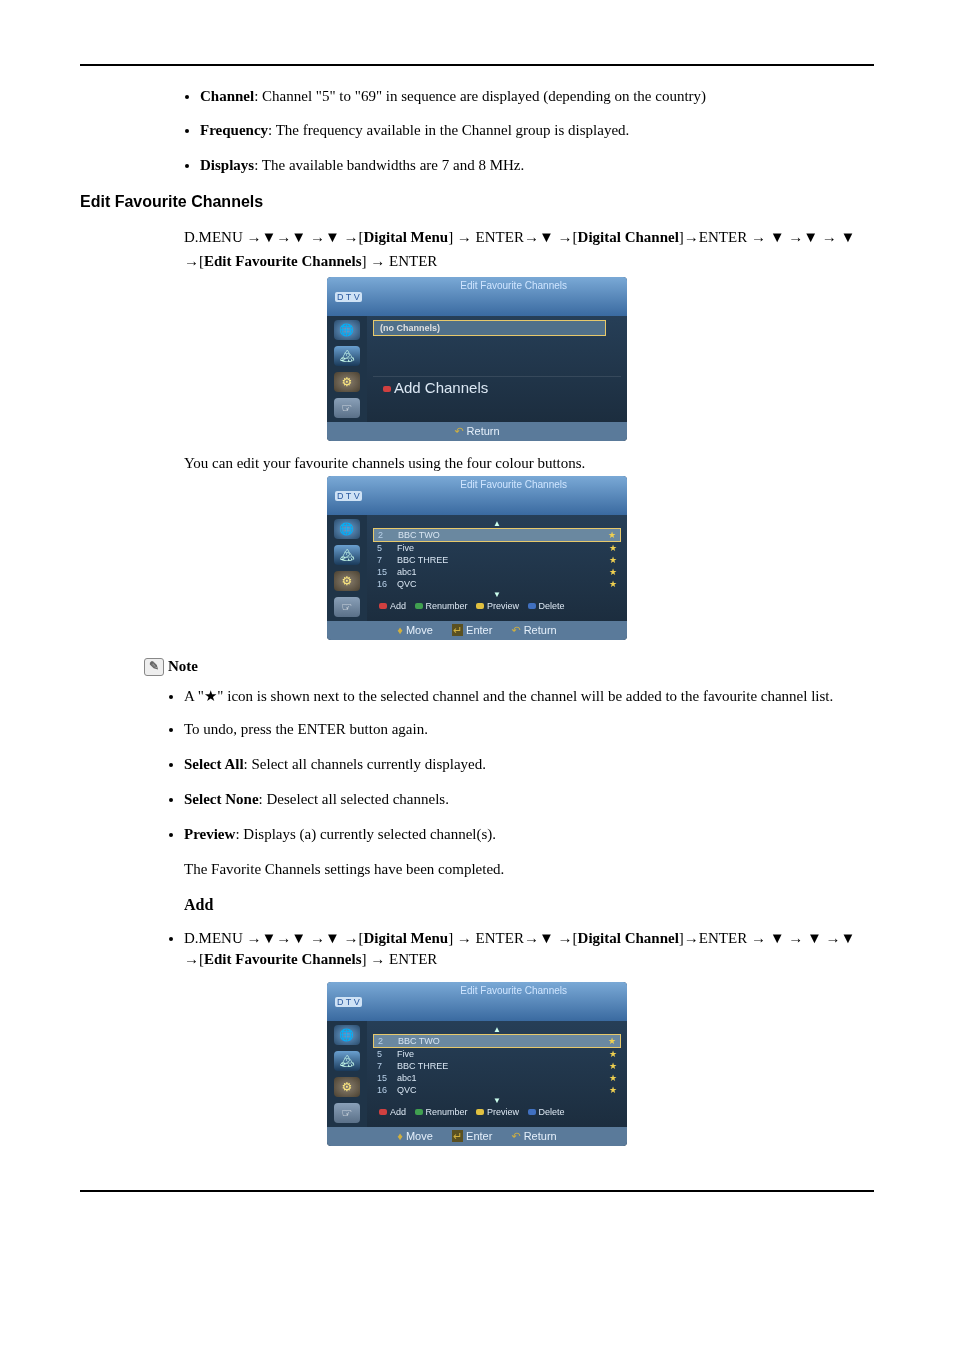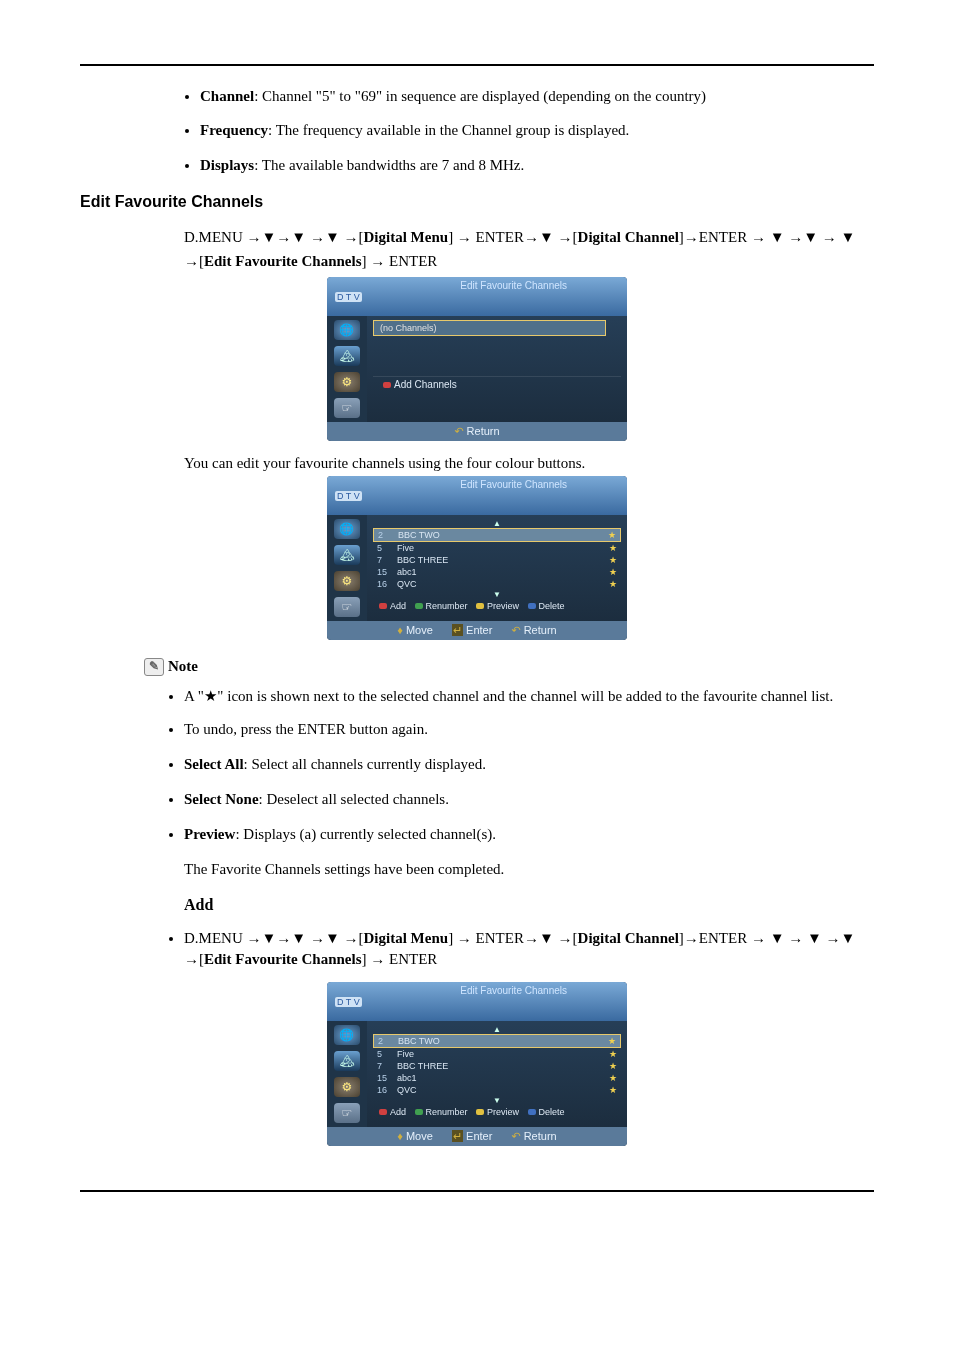--- a/index.html
+++ b/index.html
@@ -92,24 +92,25 @@
   .ico-gear { background: radial-gradient(#8a8070,#4a4030); color:#ffea80; }
   .ico-hand { background: linear-gradient(#8aa0b8,#5a7088); color:#fff; }
   .osd-main { flex: 1; padding: 4px 6px 6px 6px; position: relative; }
   .osd-box {
     border: 1px solid #e7c96b;
     background: #50708a;
     color: #e0e0e0;
     font-size: 9px;
     padding: 2px 6px;
     width: 94%;
+    font-weight: bold;
   }
   .osd-action-row {
     margin-top: 40px;
-    font-size: 10px;
+    font-size: 15px;
     color: #dce8f4;
     padding: 2px 4px;
     border-top: 1px solid rgba(255,255,255,0.1);
   }
   .dot { display: inline-block; width: 8px; height: 6px; border-radius: 2px; margin: 0 3px 0 6px; vertical-align: middle; }
   .dot.red { background: #d04040; }
   .dot.green { background: #40a050; }
   .dot.yellow { background: #e0c040; }
   .dot.blue { background: #4070c0; }
   .osd-footer {

